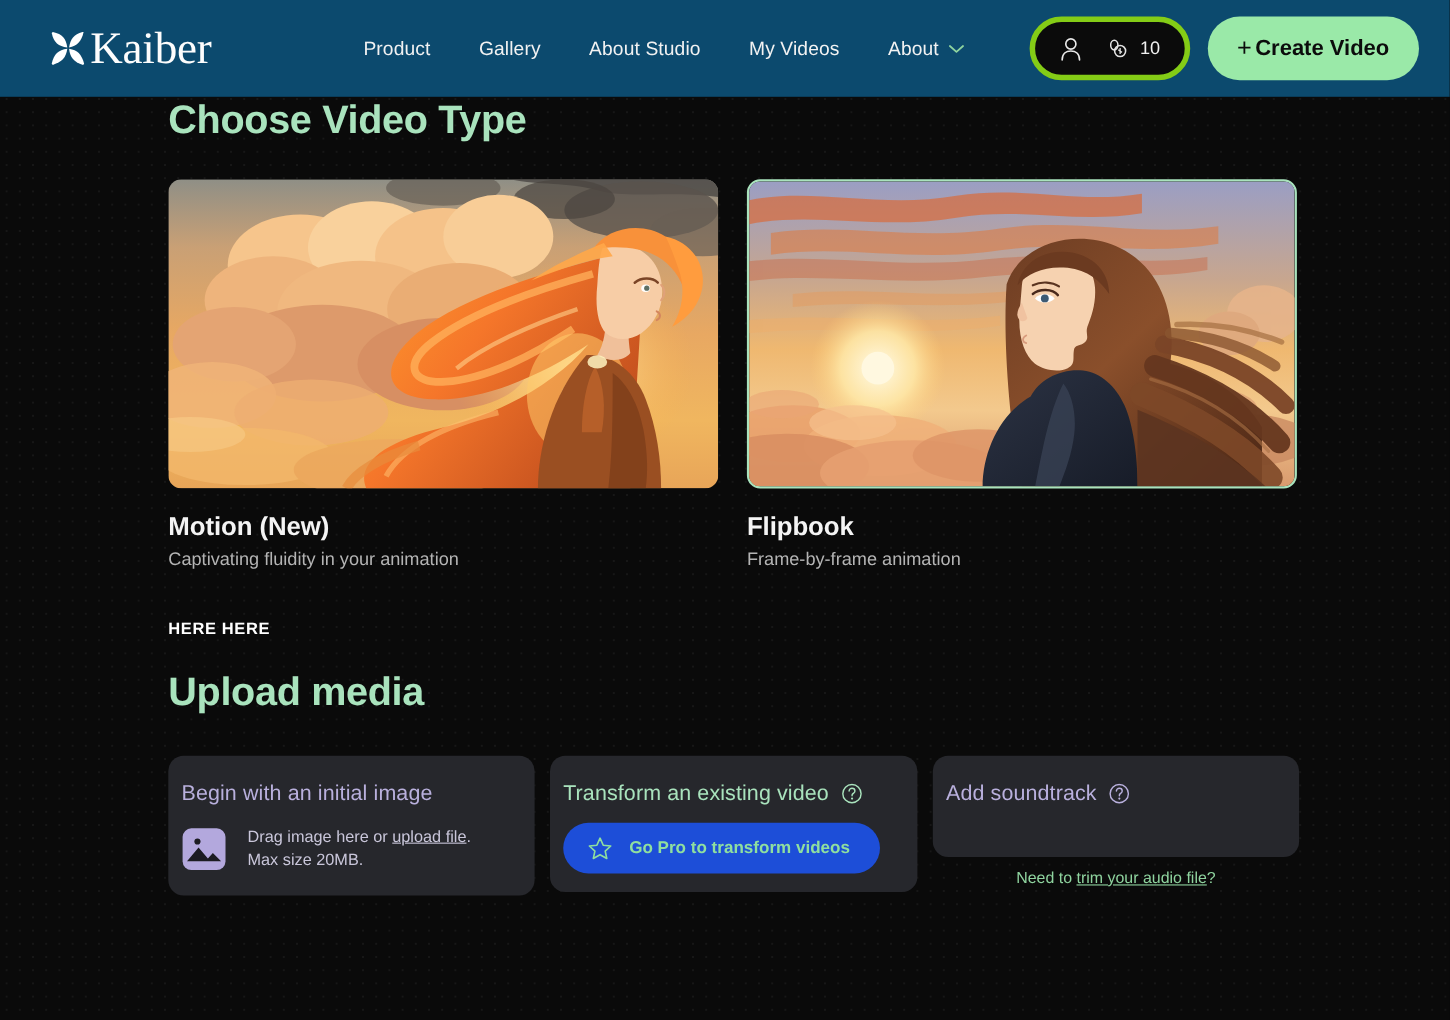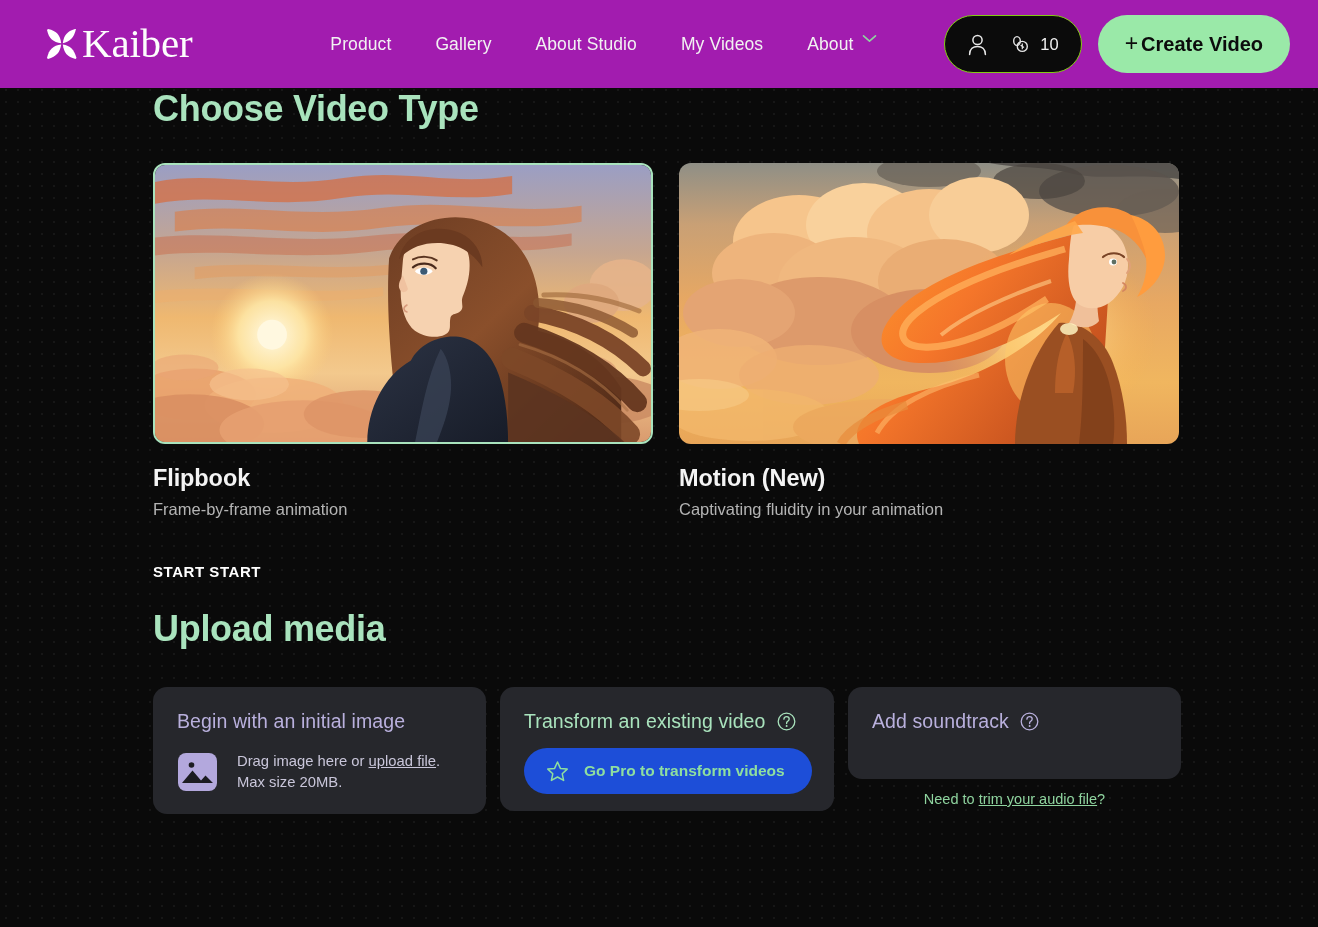--- a/index.html
+++ b/index.html
@@ -17,21 +17,21 @@
     background-position: 0 0;
     font-family: "Liberation Sans", sans-serif;
     color: #ffffff;
     position: relative;
   }
 
   
   .header {
     height: 88px;
     width: 100%;
-    background: #a21caf;
+    background: #0c4a6e;
     display: flex;
     align-items: center;
     padding: 0 28px 0 44px;
     position: relative;
     z-index: 5;
   }
 
   .logo {
     display: flex;
     align-items: center;
@@ -63,38 +63,39 @@
   .nav-item {
     font-size: 17.5px;
     color: #f2f2f2;
     padding: 8px 22px;
     cursor: pointer;
     white-space: nowrap;
     letter-spacing: 0.1px;
   }
   .nav-item.with-caret {
     display: flex;
+    align-items: center;
     gap: 9px;
   }
   .caret {
     width: 15px;
     height: 9px;
     display: block;
   }
 
   .header-right {
     margin-left: auto;
     display: flex;
     align-items: center;
     gap: 16px;
   }
 
   .account-pill {
     height: 58px;
-    border: 1px solid #84cc16;
+    border: 5px solid #84cc16;
     border-radius: 29px;
     display: flex;
     align-items: center;
     padding: 0 22px;
     gap: 22px;
     background: #0b0b0b;
     cursor: pointer;
   }
   .person-icon { width: 21px; height: 23px; display:block; }
   .credits {
@@ -186,21 +187,21 @@
   .panels {
     display: flex;
     gap: 14px;
     margin-top: 37px;
     align-items: flex-start;
   }
 
   .panel {
     background: #26272c;
     border-radius: 14px;
-    padding: 23px 24px 24px 24px;
+    padding: 23px 24px 24px 12px;
   }
   .panel-initial { width: 333px; height: 127px; }
   .panel-transform { width: 334px; height: 124px; }
   .panel-soundtrack { width: 333px; height: 92px; }
 
   .panel-title {
     font-size: 19.5px;
     font-weight: 400;
     display: flex;
     align-items: center;
@@ -302,20 +303,108 @@
     </button>
 
   </div>
 </div>
 
 <div class="main">
 
   <h1 class="section-title" id="choose-title">Choose Video Type</h1>
 
   <div class="cards">
+
+    <div class="card">
+      <div class="card-thumb">
+        <svg viewBox="0 0 500 281" preserveAspectRatio="xMidYMid slice">
+          <defs>
+            <linearGradient id="mtSky" x1="0" y1="0" x2="0" y2="1">
+              <stop offset="0%" stop-color="#8f8f86"></stop>
+              <stop offset="22%" stop-color="#c9a075"></stop>
+              <stop offset="50%" stop-color="#e8a862"></stop>
+              <stop offset="78%" stop-color="#f0b65f"></stop>
+              <stop offset="100%" stop-color="#e8a558"></stop>
+            </linearGradient>
+            <linearGradient id="mtHair" x1="0" y1="0" x2="1" y2="0.6">
+              <stop offset="0%" stop-color="#ff9c2e"></stop>
+              <stop offset="45%" stop-color="#f5762a"></stop>
+              <stop offset="100%" stop-color="#c24f1e"></stop>
+            </linearGradient>
+            <radialGradient id="mtGlow" cx="0.5" cy="0.5" r="0.5">
+              <stop offset="0%" stop-color="#fff0b8"></stop>
+              <stop offset="100%" stop-color="#ffb347" stop-opacity="0"></stop>
+            </radialGradient>
+          </defs>
+
+          <rect width="500" height="281" fill="url(#mtSky)"></rect>
+
+          <g>
+            <path d="M310 0 C340 6, 360 2, 390 10 C420 18, 450 10, 500 16 L500 0 Z" fill="#4e4a46" opacity="0.85"></path>
+            <ellipse cx="430" cy="28" rx="70" ry="26" fill="#5a524c" opacity="0.8"></ellipse>
+            <ellipse cx="360" cy="18" rx="46" ry="18" fill="#4a443f" opacity="0.7"></ellipse>
+            <ellipse cx="486" cy="48" rx="48" ry="22" fill="#6a5f56" opacity="0.7"></ellipse>
+            <ellipse cx="250" cy="8" rx="52" ry="16" fill="#5e564f" opacity="0.6"></ellipse>
+          </g>
+
+          <g>
+            <ellipse cx="120" cy="78" rx="66" ry="46" fill="#f6c58c"></ellipse>
+            <ellipse cx="185" cy="62" rx="58" ry="42" fill="#f9d19c"></ellipse>
+            <ellipse cx="250" cy="70" rx="62" ry="44" fill="#f5c289"></ellipse>
+            <ellipse cx="300" cy="52" rx="50" ry="38" fill="#f8cd97"></ellipse>
+            <ellipse cx="95" cy="110" rx="62" ry="40" fill="#eeb47c"></ellipse>
+            <ellipse cx="175" cy="120" rx="76" ry="46" fill="#f0b87f"></ellipse>
+            <ellipse cx="265" cy="118" rx="66" ry="42" fill="#eaad74"></ellipse>
+            <ellipse cx="140" cy="158" rx="86" ry="44" fill="#dd9a6b"></ellipse>
+            <ellipse cx="250" cy="168" rx="78" ry="42" fill="#d78f63"></ellipse>
+            <ellipse cx="60" cy="150" rx="56" ry="34" fill="#e4a473"></ellipse>
+            <ellipse cx="40" cy="196" rx="58" ry="30" fill="#f0b478" opacity="0.85"></ellipse>
+            <ellipse cx="130" cy="212" rx="70" ry="30" fill="#eeae72" opacity="0.8"></ellipse>
+          </g>
+
+          <g opacity="0.75">
+            <ellipse cx="70" cy="252" rx="80" ry="26" fill="#f3b86c"></ellipse>
+            <ellipse cx="210" cy="264" rx="96" ry="28" fill="#eda95f"></ellipse>
+            <ellipse cx="20" cy="232" rx="50" ry="16" fill="#f7c884"></ellipse>
+          </g>
+
+          <ellipse cx="368" cy="170" rx="110" ry="96" fill="url(#mtGlow)" opacity="0.9"></ellipse>
+
+          <path d="M392 72 C340 86, 268 106, 226 140 C190 170, 196 198, 240 200 C286 202, 340 178, 382 150 C352 186, 300 214, 248 226 C198 238, 170 258, 180 281 L420 281 L430 120 Z" fill="url(#mtHair)"></path>
+          <path d="M386 86 C336 100, 276 120, 240 148 C214 168, 220 186, 252 184 C288 182, 332 160, 368 136" fill="none" stroke="#ffb25c" stroke-width="7" opacity="0.75"></path>
+          <path d="M372 118 C330 132, 286 152, 262 172" fill="none" stroke="#ffd08a" stroke-width="4" opacity="0.6"></path>
+          <path d="M300 212 C250 224, 212 244, 198 270" fill="none" stroke="#ffc070" stroke-width="5" opacity="0.55"></path>
+          <path d="M228 242 C194 252, 170 266, 162 281" fill="none" stroke="#e88b3c" stroke-width="9" opacity="0.7"></path>
+
+          <ellipse cx="372" cy="196" rx="46" ry="56" fill="#ffcb6a" opacity="0.55"></ellipse>
+          <ellipse cx="380" cy="210" rx="26" ry="34" fill="#fff0b0" opacity="0.5"></ellipse>
+
+          <path d="M380 160 C402 158, 424 174, 434 200 C444 226, 448 254, 448 281 L336 281 C336 246, 348 196, 380 160 Z" fill="#9a4f22"></path>
+          <path d="M404 176 C418 186, 428 206, 432 228 C436 250, 436 268, 434 281 L400 281 C404 250, 404 206, 404 176 Z" fill="#7d3d1a" opacity="0.8"></path>
+          <path d="M388 170 C396 186, 398 208, 394 230 L376 230 C376 206, 380 184, 388 170 Z" fill="#c2672c" opacity="0.7"></path>
+
+          <path d="M398 120 C398 138, 396 150, 390 160 C400 166, 414 166, 420 158 C418 146, 418 132, 418 122 Z" fill="#f0c09a"></path>
+          <path d="M396 60 C420 54, 444 68, 448 92 C452 112, 444 130, 430 140 C420 147, 406 147, 398 140 C390 132, 388 114, 390 96 C391 80, 392 68, 396 60 Z" fill="#f7cda6"></path>
+
+          <path d="M448 96 C452 100, 452 106, 448 110" fill="none" stroke="#e0a179" stroke-width="1.8" stroke-linecap="round"></path>
+          <path d="M444 120 C448 122, 448 126, 444 128" fill="none" stroke="#d4865f" stroke-width="1.8" stroke-linecap="round"></path>
+          <path d="M424 94 C430 89, 440 89, 445 94" fill="none" stroke="#7a4426" stroke-width="2.2" stroke-linecap="round"></path>
+          <ellipse cx="434" cy="99" rx="4" ry="3.4" fill="#ffffff"></ellipse>
+          <circle cx="435" cy="99" r="2.4" fill="#5e6f63"></circle>
+
+          <path d="M386 64 C398 44, 430 38, 452 52 C470 63, 474 82, 468 98 C462 82, 448 68, 428 64 C410 60, 394 62, 386 64 Z" fill="#f8913a"></path>
+          <path d="M452 52 C472 56, 486 72, 486 92 C486 110, 474 126, 458 134 C468 118, 470 98, 464 82 C460 70, 456 60, 452 52 Z" fill="#ff9c3e"></path>
+          <path d="M396 58 C376 66, 350 78, 330 92 C360 80, 386 72, 404 70 Z" fill="#ffa749" opacity="0.9"></path>
+
+          <ellipse cx="390" cy="166" rx="9" ry="6" fill="#fff3c0" opacity="0.85"></ellipse>
+        </svg>
+      </div>
+      <div class="card-name">Motion (New)</div>
+      <div class="card-desc">Captivating fluidity in your animation</div>
+    </div>
 
     <div class="card selected">
       <div class="card-thumb">
         <svg viewBox="0 0 500 281" preserveAspectRatio="xMidYMid slice">
           <defs>
             <linearGradient id="fbSky" x1="0" y1="0" x2="0" y2="1">
               <stop offset="0%" stop-color="#9a9ec4"></stop>
               <stop offset="32%" stop-color="#c7a68f"></stop>
               <stop offset="55%" stop-color="#efb870"></stop>
               <stop offset="75%" stop-color="#f3c98d"></stop>
@@ -391,111 +480,23 @@
             <path d="M386 140 C420 142, 454 152, 482 170" stroke="#8a5530" stroke-width="10" opacity="0.8"></path>
             <path d="M392 132 C428 130, 458 136, 488 148" stroke="#a06a3c" stroke-width="5" opacity="0.65"></path>
             <path d="M368 182 C410 194, 448 216, 476 248" stroke="#a87044" stroke-width="3" opacity="0.6"></path>
           </g>
           <path d="M356 210 C400 228, 446 254, 474 281 L356 281 Z" fill="#5c3420" opacity="0.9"></path>
         </svg>
       </div>
       <div class="card-name">Flipbook</div>
       <div class="card-desc">Frame-by-frame animation</div>
     </div>
-
-    <div class="card">
-      <div class="card-thumb">
-        <svg viewBox="0 0 500 281" preserveAspectRatio="xMidYMid slice">
-          <defs>
-            <linearGradient id="mtSky" x1="0" y1="0" x2="0" y2="1">
-              <stop offset="0%" stop-color="#8f8f86"></stop>
-              <stop offset="22%" stop-color="#c9a075"></stop>
-              <stop offset="50%" stop-color="#e8a862"></stop>
-              <stop offset="78%" stop-color="#f0b65f"></stop>
-              <stop offset="100%" stop-color="#e8a558"></stop>
-            </linearGradient>
-            <linearGradient id="mtHair" x1="0" y1="0" x2="1" y2="0.6">
-              <stop offset="0%" stop-color="#ff9c2e"></stop>
-              <stop offset="45%" stop-color="#f5762a"></stop>
-              <stop offset="100%" stop-color="#c24f1e"></stop>
-            </linearGradient>
-            <radialGradient id="mtGlow" cx="0.5" cy="0.5" r="0.5">
-              <stop offset="0%" stop-color="#fff0b8"></stop>
-              <stop offset="100%" stop-color="#ffb347" stop-opacity="0"></stop>
-            </radialGradient>
-          </defs>
-
-          <rect width="500" height="281" fill="url(#mtSky)"></rect>
-
-          <g>
-            <path d="M310 0 C340 6, 360 2, 390 10 C420 18, 450 10, 500 16 L500 0 Z" fill="#4e4a46" opacity="0.85"></path>
-            <ellipse cx="430" cy="28" rx="70" ry="26" fill="#5a524c" opacity="0.8"></ellipse>
-            <ellipse cx="360" cy="18" rx="46" ry="18" fill="#4a443f" opacity="0.7"></ellipse>
-            <ellipse cx="486" cy="48" rx="48" ry="22" fill="#6a5f56" opacity="0.7"></ellipse>
-            <ellipse cx="250" cy="8" rx="52" ry="16" fill="#5e564f" opacity="0.6"></ellipse>
-          </g>
-
-          <g>
-            <ellipse cx="120" cy="78" rx="66" ry="46" fill="#f6c58c"></ellipse>
-            <ellipse cx="185" cy="62" rx="58" ry="42" fill="#f9d19c"></ellipse>
-            <ellipse cx="250" cy="70" rx="62" ry="44" fill="#f5c289"></ellipse>
-            <ellipse cx="300" cy="52" rx="50" ry="38" fill="#f8cd97"></ellipse>
-            <ellipse cx="95" cy="110" rx="62" ry="40" fill="#eeb47c"></ellipse>
-            <ellipse cx="175" cy="120" rx="76" ry="46" fill="#f0b87f"></ellipse>
-            <ellipse cx="265" cy="118" rx="66" ry="42" fill="#eaad74"></ellipse>
-            <ellipse cx="140" cy="158" rx="86" ry="44" fill="#dd9a6b"></ellipse>
-            <ellipse cx="250" cy="168" rx="78" ry="42" fill="#d78f63"></ellipse>
-            <ellipse cx="60" cy="150" rx="56" ry="34" fill="#e4a473"></ellipse>
-            <ellipse cx="40" cy="196" rx="58" ry="30" fill="#f0b478" opacity="0.85"></ellipse>
-            <ellipse cx="130" cy="212" rx="70" ry="30" fill="#eeae72" opacity="0.8"></ellipse>
-          </g>
-
-          <g opacity="0.75">
-            <ellipse cx="70" cy="252" rx="80" ry="26" fill="#f3b86c"></ellipse>
-            <ellipse cx="210" cy="264" rx="96" ry="28" fill="#eda95f"></ellipse>
-            <ellipse cx="20" cy="232" rx="50" ry="16" fill="#f7c884"></ellipse>
-          </g>
-
-          <ellipse cx="368" cy="170" rx="110" ry="96" fill="url(#mtGlow)" opacity="0.9"></ellipse>
-
-          <path d="M392 72 C340 86, 268 106, 226 140 C190 170, 196 198, 240 200 C286 202, 340 178, 382 150 C352 186, 300 214, 248 226 C198 238, 170 258, 180 281 L420 281 L430 120 Z" fill="url(#mtHair)"></path>
-          <path d="M386 86 C336 100, 276 120, 240 148 C214 168, 220 186, 252 184 C288 182, 332 160, 368 136" fill="none" stroke="#ffb25c" stroke-width="7" opacity="0.75"></path>
-          <path d="M372 118 C330 132, 286 152, 262 172" fill="none" stroke="#ffd08a" stroke-width="4" opacity="0.6"></path>
-          <path d="M300 212 C250 224, 212 244, 198 270" fill="none" stroke="#ffc070" stroke-width="5" opacity="0.55"></path>
-          <path d="M228 242 C194 252, 170 266, 162 281" fill="none" stroke="#e88b3c" stroke-width="9" opacity="0.7"></path>
-
-          <ellipse cx="372" cy="196" rx="46" ry="56" fill="#ffcb6a" opacity="0.55"></ellipse>
-          <ellipse cx="380" cy="210" rx="26" ry="34" fill="#fff0b0" opacity="0.5"></ellipse>
-
-          <path d="M380 160 C402 158, 424 174, 434 200 C444 226, 448 254, 448 281 L336 281 C336 246, 348 196, 380 160 Z" fill="#9a4f22"></path>
-          <path d="M404 176 C418 186, 428 206, 432 228 C436 250, 436 268, 434 281 L400 281 C404 250, 404 206, 404 176 Z" fill="#7d3d1a" opacity="0.8"></path>
-          <path d="M388 170 C396 186, 398 208, 394 230 L376 230 C376 206, 380 184, 388 170 Z" fill="#c2672c" opacity="0.7"></path>
-
-          <path d="M398 120 C398 138, 396 150, 390 160 C400 166, 414 166, 420 158 C418 146, 418 132, 418 122 Z" fill="#f0c09a"></path>
-          <path d="M396 60 C420 54, 444 68, 448 92 C452 112, 444 130, 430 140 C420 147, 406 147, 398 140 C390 132, 388 114, 390 96 C391 80, 392 68, 396 60 Z" fill="#f7cda6"></path>
-
-          <path d="M448 96 C452 100, 452 106, 448 110" fill="none" stroke="#e0a179" stroke-width="1.8" stroke-linecap="round"></path>
-          <path d="M444 120 C448 122, 448 126, 444 128" fill="none" stroke="#d4865f" stroke-width="1.8" stroke-linecap="round"></path>
-          <path d="M424 94 C430 89, 440 89, 445 94" fill="none" stroke="#7a4426" stroke-width="2.2" stroke-linecap="round"></path>
-          <ellipse cx="434" cy="99" rx="4" ry="3.4" fill="#ffffff"></ellipse>
-          <circle cx="435" cy="99" r="2.4" fill="#5e6f63"></circle>
-
-          <path d="M386 64 C398 44, 430 38, 452 52 C470 63, 474 82, 468 98 C462 82, 448 68, 428 64 C410 60, 394 62, 386 64 Z" fill="#f8913a"></path>
-          <path d="M452 52 C472 56, 486 72, 486 92 C486 110, 474 126, 458 134 C468 118, 470 98, 464 82 C460 70, 456 60, 452 52 Z" fill="#ff9c3e"></path>
-          <path d="M396 58 C376 66, 350 78, 330 92 C360 80, 386 72, 404 70 Z" fill="#ffa749" opacity="0.9"></path>
-
-          <ellipse cx="390" cy="166" rx="9" ry="6" fill="#fff3c0" opacity="0.85"></ellipse>
-        </svg>
-      </div>
-      <div class="card-name">Motion (New)</div>
-      <div class="card-desc">Captivating fluidity in your animation</div>
-    </div>
   </div>
 
-  <div class="start-here">START START</div>
+  <div class="start-here">HERE HERE</div>
 
   <h1 class="section-title" id="upload-title">Upload media</h1>
 
   <div class="panels">
 
     <div class="panel panel-initial">
       <div class="panel-title title-lavender">Begin with an initial image</div>
       <div class="drop-row">
         <svg class="img-icon" viewBox="0 0 41 40">
           <rect x="1" y="1" width="39" height="38" rx="8" fill="#b3a8dd"></rect>

